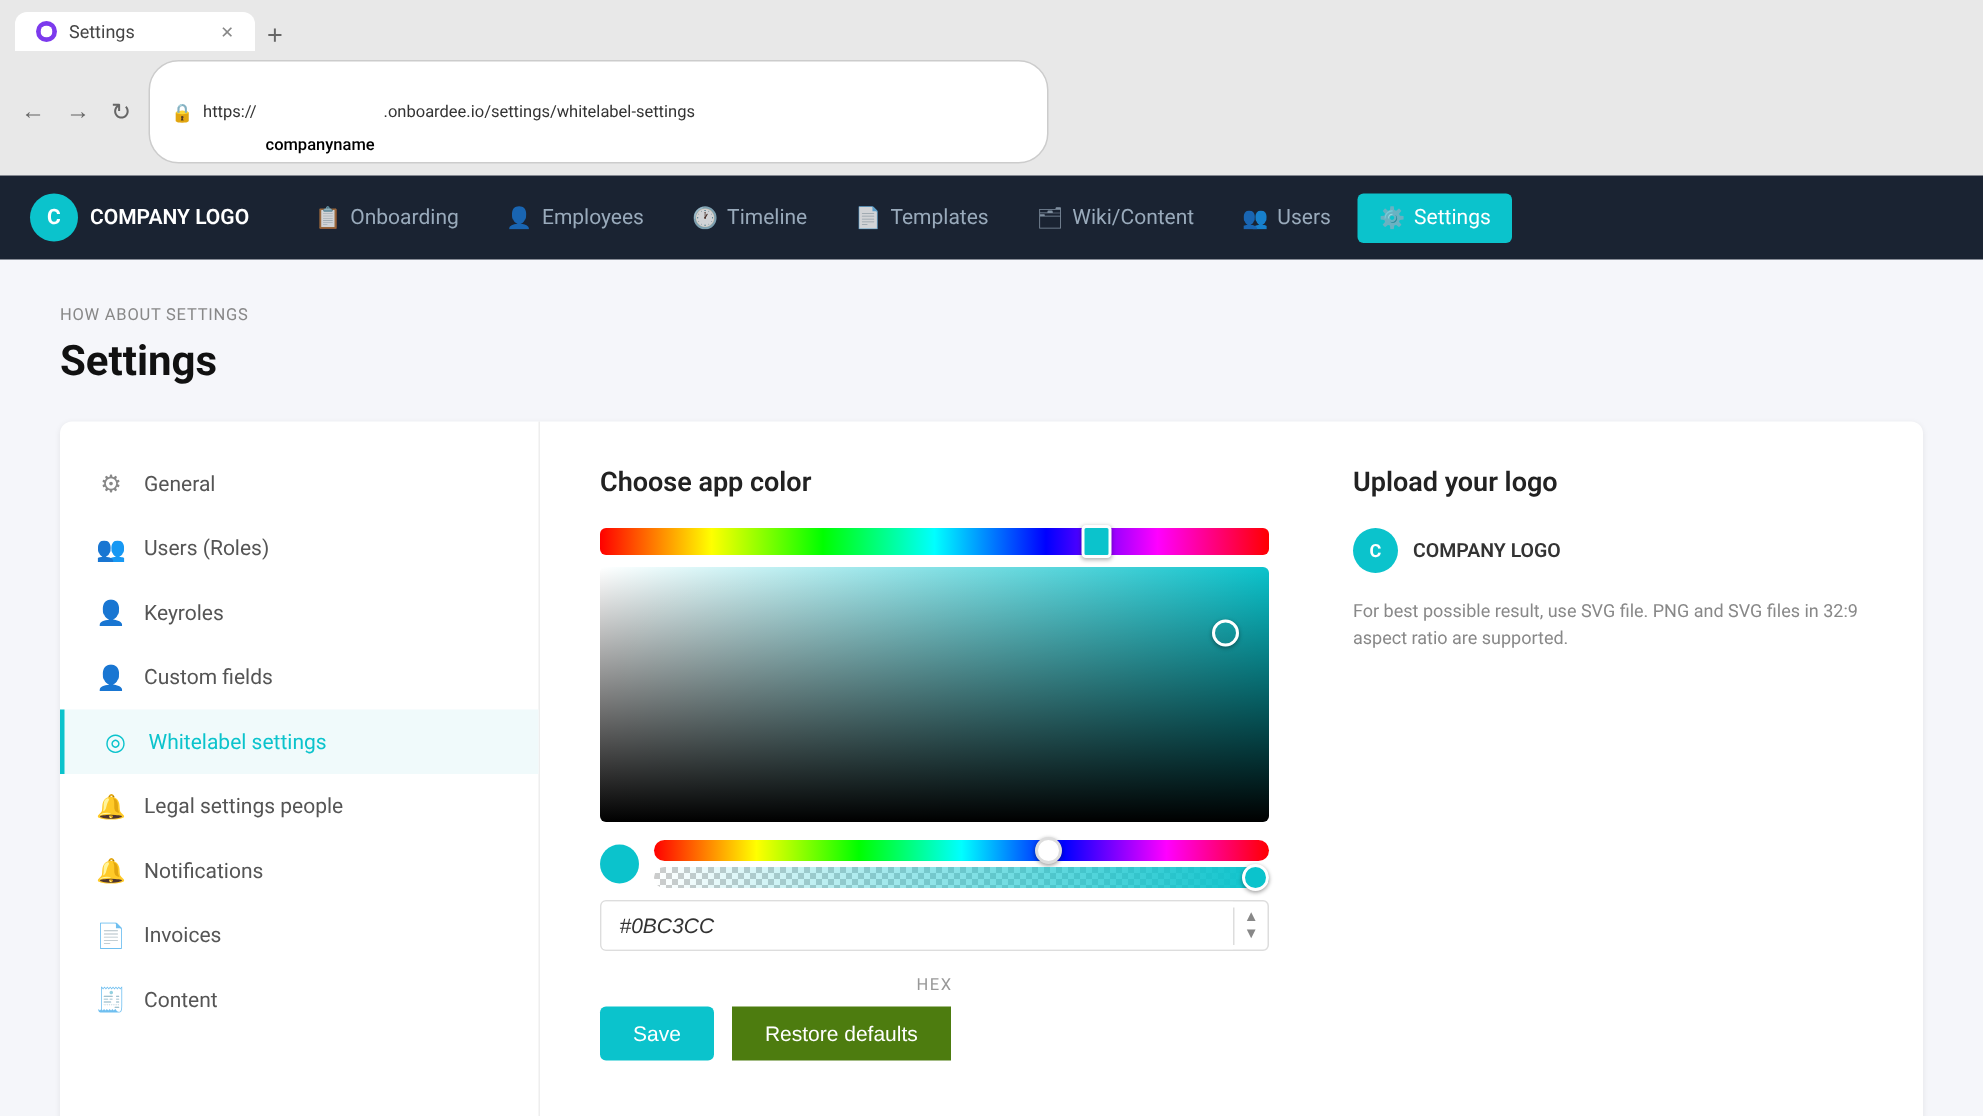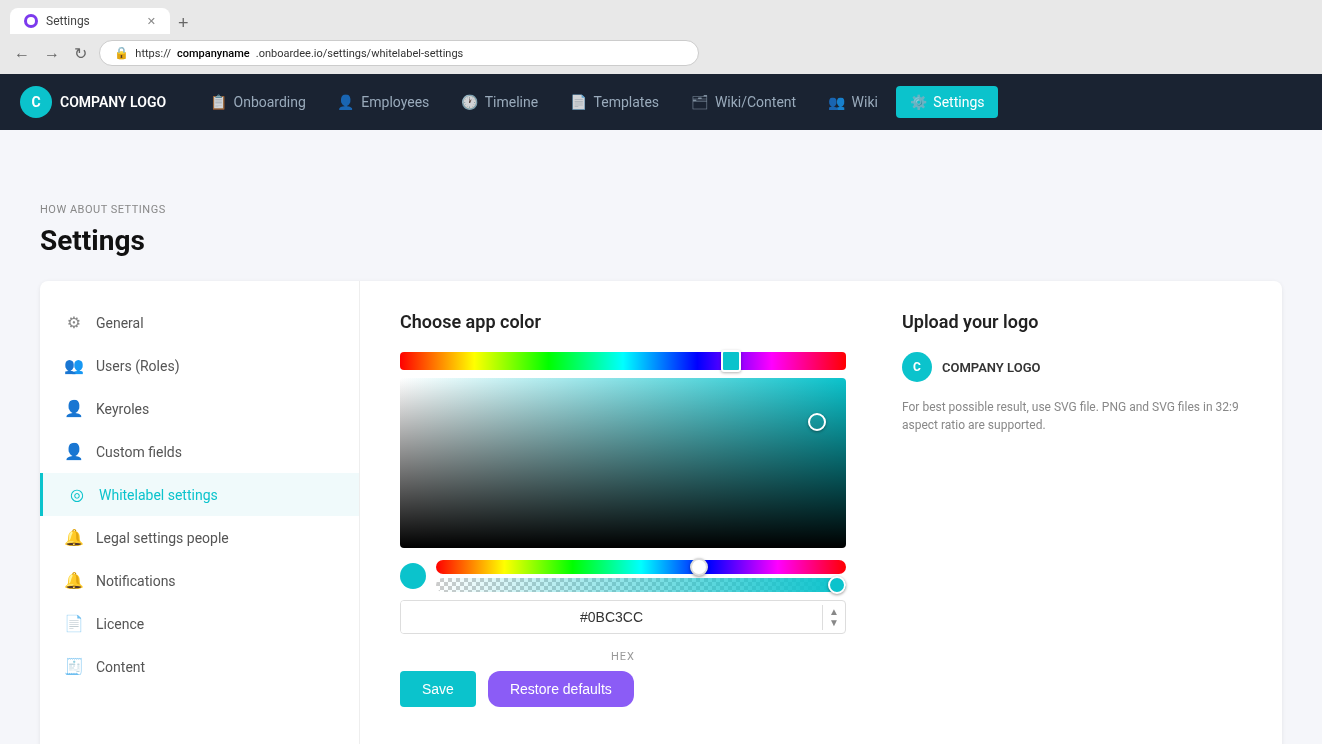--- a/index.html
+++ b/index.html
@@ -56,21 +56,21 @@
     .nav-btn {
       background: none; border: none; font-size: 16px; color: #666; cursor: pointer; padding: 2px 4px;
     }
     .address-row {
       display: flex; align-items: center; gap: 8px;
       background: #e8e8e8;
       padding: 6px 10px 8px;
     }
     .lock-icon { color: #666; font-size: 12px; }
     .url-text { color: #333; font-size: 11px; }
-    .url-highlight { color: #000; font-weight: 500; }
+    .url-highlight { color: #000; font-weight: 500; margin-top: 44px; }
 
     
     .app-nav {
       background: #1a2332;
       display: flex;
       align-items: center;
       padding: 0 20px;
       height: 56px;
     }
     .company-logo {
@@ -92,21 +92,21 @@
       color: #9ab; font-size: 14px; padding: 8px 14px;
       cursor: pointer; border-radius: 4px;
       display: flex; align-items: center; gap: 6px;
       text-decoration: none;
     }
     .nav-item.active { background: #0bc3cc; color: #fff; }
     .nav-icon { font-size: 14px; opacity: 0.8; }
 
     
     .page { padding: 30px 40px; }
-    .page-subtitle { font-size: 11px; text-transform: uppercase; color: #888; letter-spacing: 0.5px; margin-bottom: 8px; margin-top: 43px; }
+    .page-subtitle { font-size: 11px; text-transform: uppercase; color: #888; letter-spacing: 0.5px; margin-bottom: 8px; }
     .page-title { font-size: 28px; font-weight: 700; color: #111; margin-bottom: 24px; }
 
     
     .main-card {
       background: #fff;
       border-radius: 8px;
       display: flex;
       min-height: 500px;
       box-shadow: 0 1px 4px rgba(0,0,0,0.08);
     }
@@ -247,21 +247,21 @@
       margin-bottom: 16px;
       position: relative;
     }
     .hex-input {
       flex: 1;
       border: none;
       padding: 8px 12px;
       font-size: 14px;
       color: #333;
       outline: none;
-      text-align: center;
+      font-style: italic;
     }
     .hex-arrows {
       display: flex;
       flex-direction: column;
       padding: 2px 6px;
       border-left: 1px solid #ddd;
       gap: 1px;
     }
     .hex-arrow { cursor: pointer; font-size: 10px; color: #888; line-height: 1; }
     .hex-label {
@@ -278,24 +278,24 @@
       background: #0bc3cc;
       color: #fff;
       border: none;
       border-radius: 4px;
       padding: 10px 22px;
       font-size: 14px;
       font-weight: 500;
       cursor: pointer;
     }
     .btn-restore {
-      background: #8b5cf6;
+      background: #4d7c0f;
       color: #fff;
       border: none;
-      border-radius: 12px;
+      border-radius: 0;
       padding: 10px 22px;
       font-size: 14px;
       font-weight: 500;
       cursor: pointer;
     }
 
     
     .upload-section { width: 340px; flex-shrink: 0; }
     .logo-preview {
       display: flex; align-items: center; gap: 10px;
@@ -382,21 +382,21 @@
     <a class="nav-item">
       <span class="nav-icon">📄</span>
       <span>Templates</span>
     </a>
     <a class="nav-item">
       <span class="nav-icon">🗂</span>
       <span>Wiki/Content</span>
     </a>
     <a class="nav-item">
       <span class="nav-icon">👥</span>
-      <span>Wiki</span>
+      <span>Users</span>
     </a>
     <a class="nav-item active">
       <span class="nav-icon">⚙️</span>
       <span>Settings</span>
     </a>
   </div>
 </div>
 
 <div class="page">
   <div class="page-subtitle">HOW ABOUT SETTINGS</div>
@@ -428,21 +428,21 @@
       <div class="sidebar-item">
         <span class="sidebar-item-icon">🔔</span>
         <span>Legal settings people</span>
       </div>
       <div class="sidebar-item">
         <span class="sidebar-item-icon">🔔</span>
         <span>Notifications</span>
       </div>
       <div class="sidebar-item">
         <span class="sidebar-item-icon">📄</span>
-        <span>Licence</span>
+        <span>Invoices</span>
       </div>
       <div class="sidebar-item">
         <span class="sidebar-item-icon">🧾</span>
         <span>Content</span>
       </div>
     </div>
 
     <div class="settings-content">
 
       <div class="color-section">

